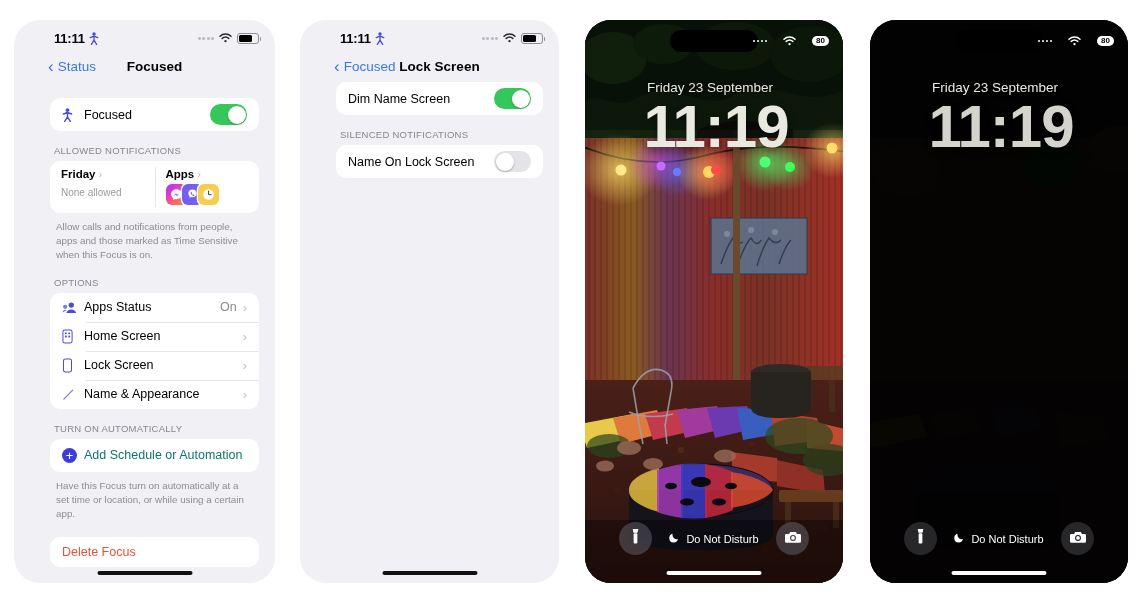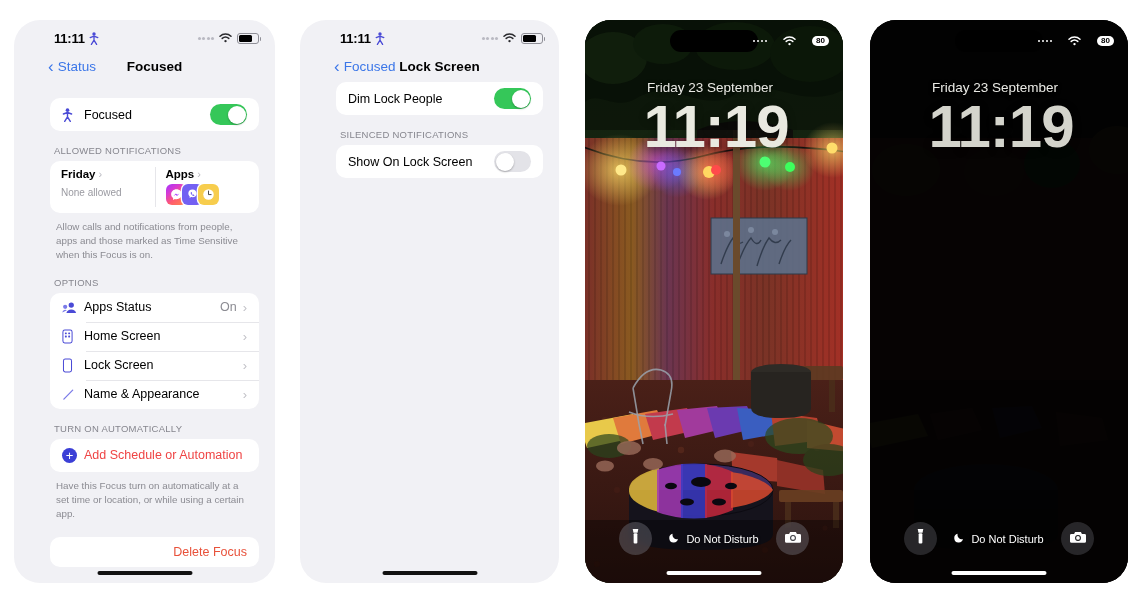--- a/index.html
+++ b/index.html
@@ -133,21 +133,21 @@
   .appicons .ai {
     width: 21px; height: 21px; border-radius: 6px; margin-right: -5px;
     box-shadow: 0 0 0 1.3px #fff;
     display: flex; align-items: center; justify-content: center;
     position: relative;
   }
   .ai-messenger { background: linear-gradient(140deg,#a333ff 0%, #d93bd1 30%, #ff5a6e 58%, #ff8a4c 100%); }
   .ai-viber { background: #7360f2; }
   .ai-clock { background: #f7cd4d; }
 
-  .blue-row { color: #ef4444; }
+  .blue-row { color: #0f766e; }
   .plus-badge {
     width: 15px; height: 15px; border-radius: 50%; background: #3b3fd6;
     display: flex; align-items: center; justify-content: center;
     color: #fff; font-size: 13px; line-height: 1; font-weight: 500;
   }
   .danger { color: #e8513a; }
 
   
   .home-ind {
     position: absolute; bottom: 8px; left: 50%; transform: translateX(-50%);
@@ -365,21 +365,21 @@
           <span class="ico">
             <span class="plus-badge">+</span>
           </span>
           <span class="lbl blue-row">Add Schedule or Automation</span>
         </div>
       </div>
 
       <div class="footnote">Have this Focus turn on automatically at a set time or location, or while using a certain app.</div>
 
       <div class="card" style="margin-top:16px;">
-        <div class="row" style="min-height:30px;text-align:right;">
+        <div class="row" style="min-height:30px;">
           <span class="lbl danger">Delete Focus</span>
         </div>
       </div>
     </div>
 
     <div class="home-ind"></div>
   </div>
 
   <div class="phone settings" style="left:300px; top:20px; width:259px; height:563px;">
 
@@ -415,31 +415,31 @@
       <div class="nav-back">
         <span class="chev">‹</span>
         <span>Focused</span>
       </div>
       <div class="nav-title">Lock Screen</div>
     </div>
 
     <div class="content">
       <div class="card">
         <div class="row" style="min-height:33px;">
-          <span class="lbl">Dim Lock People</span>
+          <span class="lbl">Dim Name Screen</span>
           <span class="toggle on">
               <span class="knob"></span>
             </span>
         </div>
       </div>
 
       <div class="grp-hdr">SILENCED NOTIFICATIONS</div>
       <div class="card">
         <div class="row" style="min-height:33px;">
-          <span class="lbl">Show On Lock Screen</span>
+          <span class="lbl">Name On Lock Screen</span>
           <span class="toggle off">
               <span class="knob"></span>
             </span>
         </div>
       </div>
     </div>
 
     <div class="home-ind"></div>
   </div>
 

